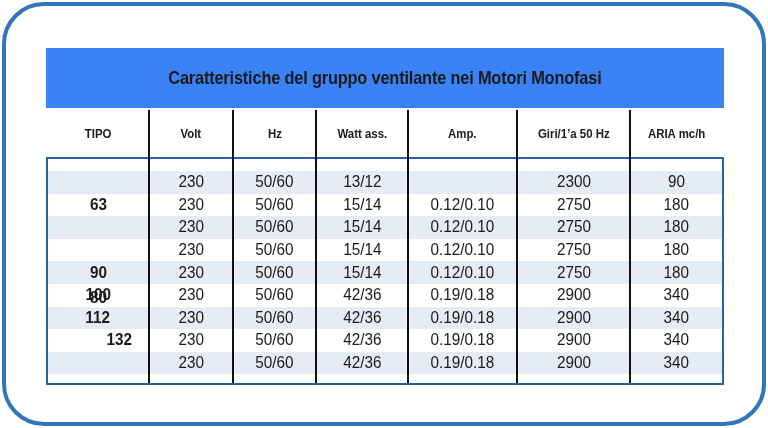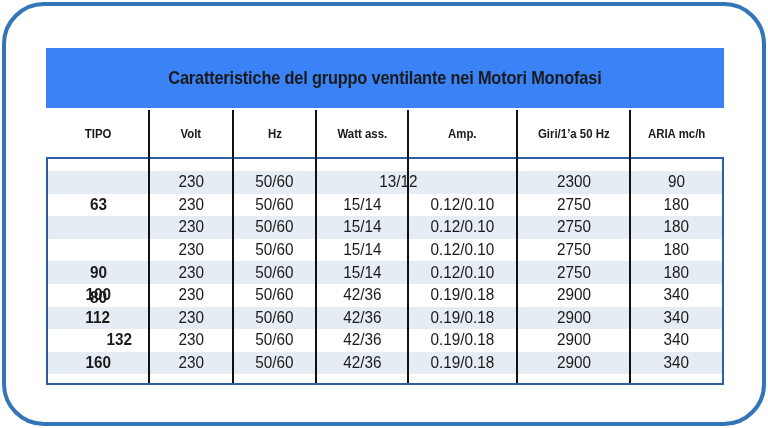--- a/index.html
+++ b/index.html
@@ -88,21 +88,21 @@
 <div class="databox"></div>
 
 <div id="rows">
     <div class="row alt" style="top: 171px;">
       <div class="cell" style="left: 102px; width: 82px;">
         <span>230</span>
       </div>
       <div class="cell" style="left: 186px; width: 81px;">
         <span>50/60</span>
       </div>
-      <div class="cell" style="left: 269px; width: 90px; padding-left: 36px;">
+      <div class="cell" style="left: 269px; width: 90px;">
         <span>13/12</span>
       </div>
       <div class="cell" style="left: 470px; width: 111px;">
         <span>2300</span>
       </div>
       <div class="cell" style="left: 583px; width: 91px;">
         <span>90</span>
       </div>
     </div>
     <div class="row" style="top: 193.6px;">
@@ -257,23 +257,20 @@
         <span>0.19/0.18</span>
       </div>
       <div class="cell" style="left: 470px; width: 111px;">
         <span>2900</span>
       </div>
       <div class="cell" style="left: 583px; width: 91px;">
         <span>340</span>
       </div>
     </div>
     <div class="row alt" style="top: 351.8px;">
-      <div class="cell tipo" style="left: 0px; width: 100px;">
-        <span>160</span>
-      </div>
       <div class="cell" style="left: 102px; width: 82px;">
         <span>230</span>
       </div>
       <div class="cell" style="left: 186px; width: 81px;">
         <span>50/60</span>
       </div>
       <div class="cell" style="left: 269px; width: 90px;">
         <span>42/36</span>
       </div>
       <div class="cell" style="left: 361px; width: 107px;">

